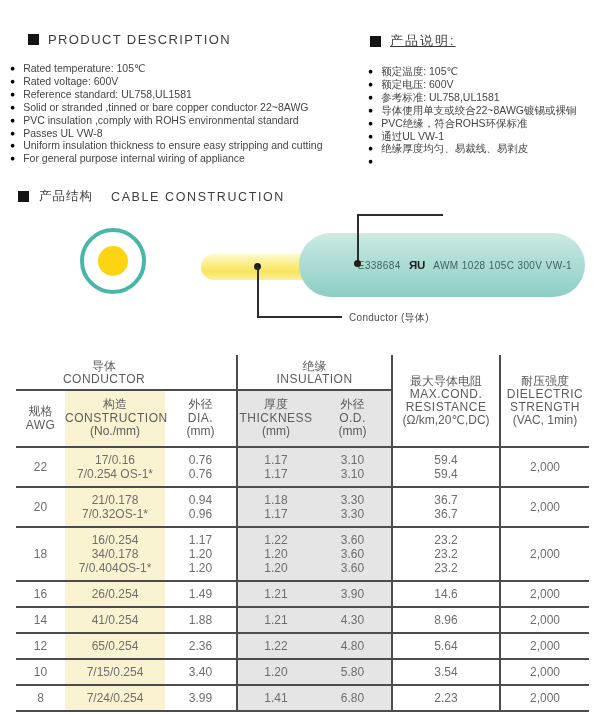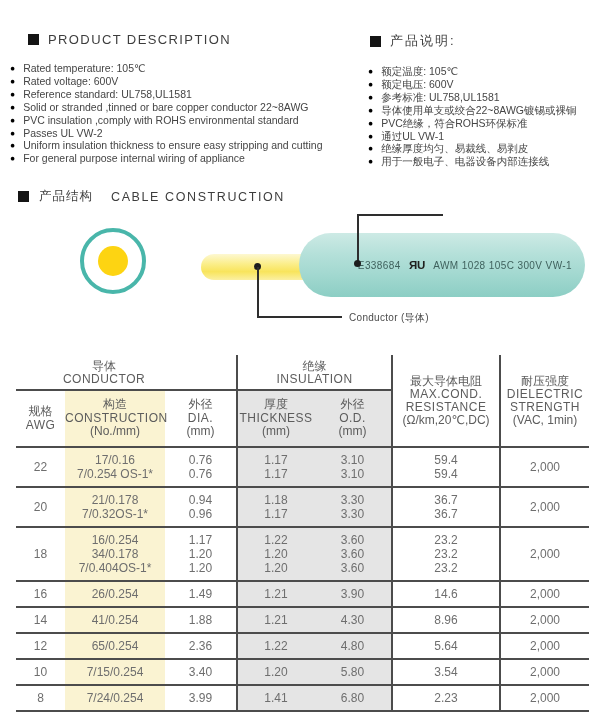--- a/index.html
+++ b/index.html
@@ -8,21 +8,21 @@
     background:#ffffff;color:#4a4a4a;
     font-family:"Liberation Sans","DejaVu Sans",sans-serif;
     -webkit-font-smoothing:antialiased;
   }
   
   .top{display:flex;padding-top:32px;}
   .col-left{width:358px;box-sizing:border-box;padding-left:10px;}
   .col-right{flex:1;box-sizing:border-box;padding-left:10px;}
   .sec-title{display:flex;align-items:center;gap:9px;font-size:13px;color:#3d3d3d;letter-spacing:1.4px;}
   .col-left .sec-title{margin-left:18px;}
-  .col-right .sec-title{margin-left:2px;letter-spacing:2px;}
+  .col-right .sec-title{margin-left:2px;letter-spacing:2px;text-decoration:underline;}
   .marker{width:11px;height:11px;background:#141414;flex:0 0 auto;}
   .blist{list-style:none;margin:15px 0 0 0;padding:0;font-size:10.5px;color:#454545;}
   .blist li{display:flex;align-items:flex-start;gap:8px;line-height:12.9px;}
   .bullet{font-size:8.5px;line-height:12.9px;color:#000;flex:0 0 auto;}
   
   .constr-title{display:flex;align-items:center;gap:10px;margin:20px 0 0 18px;font-size:12.5px;color:#3d3d3d;}
   .constr-title .zh{letter-spacing:1px;}
   .constr-title .en{letter-spacing:1.6px;margin-left:8px;}
   .diagram{position:relative;height:134px;margin-top:2px;}
   .cross-outer{position:absolute;left:80px;top:21px;width:58px;height:58px;border:4px solid #49b6aa;border-radius:50%;background:#fff;}
@@ -81,21 +81,21 @@
       <li>
           <span class="bullet">●</span>
           <span>Solid or stranded ,tinned or bare copper conductor 22~8AWG</span>
         </li>
       <li>
           <span class="bullet">●</span>
           <span>PVC insulation ,comply with ROHS environmental standard</span>
         </li>
       <li>
           <span class="bullet">●</span>
-          <span>Passes UL VW-2</span>
+          <span>Passes UL VW-8</span>
         </li>
       <li>
           <span class="bullet">●</span>
           <span>Uniform insulation thickness to ensure easy stripping and cutting</span>
         </li>
       <li>
           <span class="bullet">●</span>
           <span>For general purpose internal wiring of appliance</span>
         </li>
     </ul>
@@ -129,21 +129,20 @@
       <li>
           <span class="bullet">●</span>
           <span>通过UL VW-1</span>
         </li>
       <li>
           <span class="bullet">●</span>
           <span>绝缘厚度均匀、易裁线、易剥皮</span>
         </li>
       <li>
           <span class="bullet">●</span>
-          <span>用于一般电子、电器设备内部连接线</span>
         </li>
     </ul>
   </div>
 </div>
 
 <div class="constr-title">
   <span class="marker"></span>
   <span class="zh">产品结构</span>
   <span class="en">CABLE CONSTRUCTION</span>
 </div>

